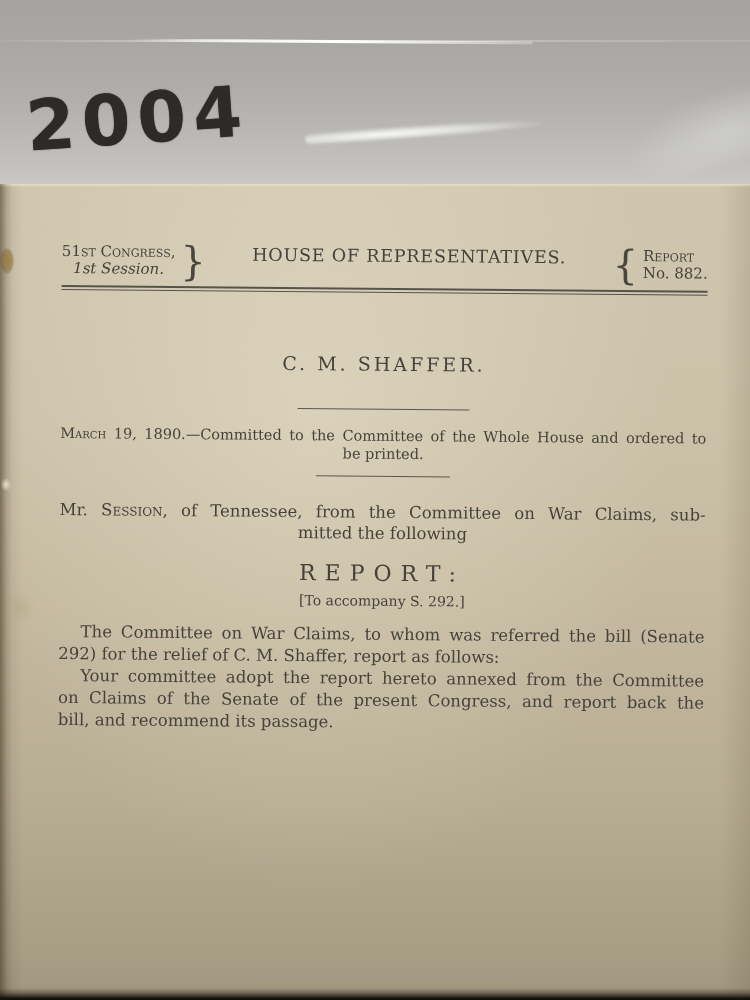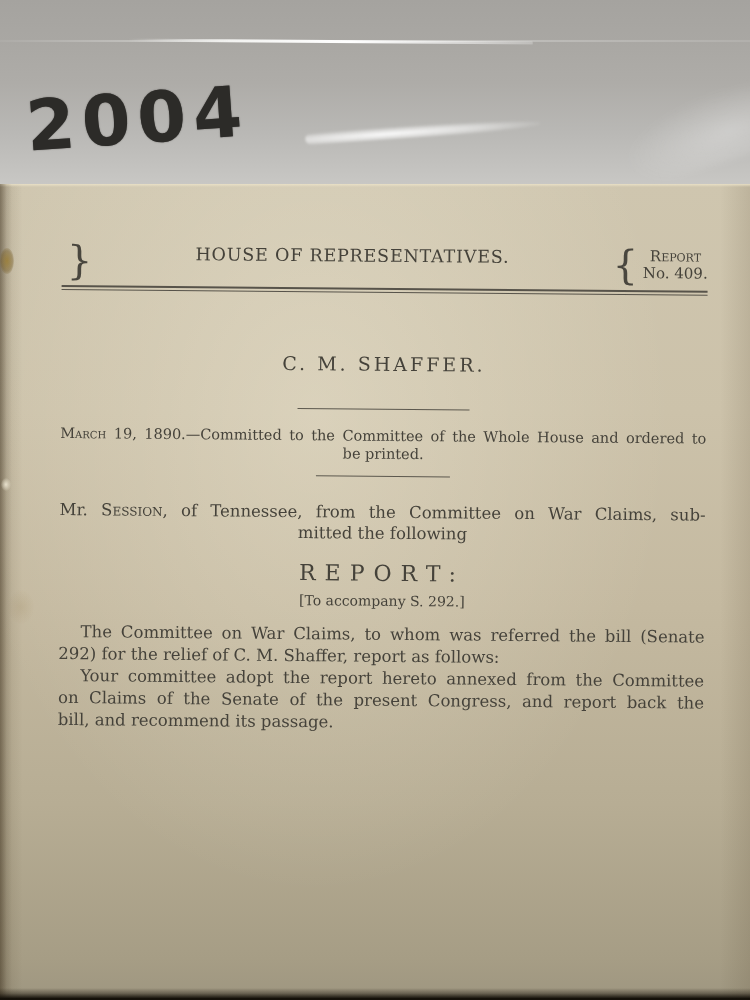--- a/index.html
+++ b/index.html
@@ -79,21 +79,21 @@
     transform:rotate(.5deg);transform-origin:0 0;
     color:#45423a;
   }
   .masthead{display:flex;align-items:flex-start;}
   .mh-left{text-align:center;font-size:15px;line-height:17px;padding-top:3px;white-space:nowrap;}
   .sc{font-variant:small-caps;}
   .session{font-style:italic;}
   .brace{font-size:40px;line-height:40px;font-weight:400;color:#49463e;padding:0 5px;}
   .mh-center{flex:1;text-align:center;font-size:17.5px;letter-spacing:.8px;padding-top:3px;white-space:nowrap;}
   .mh-right{display:flex;align-items:flex-start;padding-top:0;}
-  .mh-right .stack{text-align:center;font-size:15px;line-height:17px;padding-top:3px;white-space:nowrap;}
+  .mh-right .stack{text-align:left;font-size:15px;line-height:17px;padding-top:3px;white-space:nowrap;}
   .double-rule{margin-top:5px;height:2px;border-top:2px solid #57534a;border-bottom:1px solid #57534a;}
   .doc-title{margin-top:60px;text-align:center;font-size:19px;letter-spacing:3px;}
   .rule-short{width:172px;margin:34px auto 0;border-top:1.5px solid #5c584e;}
   .rule-short.narrow{width:134px;margin-top:13px;}
   .dateline{margin-top:17px;font-size:14.5px;line-height:18px;}
   .dateline .l1{text-align:justify;text-align-last:justify;}
   .dateline .l2{text-align:center;}
   .submitted{margin-top:25px;font-size:16.5px;line-height:21px;}
   .submitted .l1{text-align:justify;text-align-last:justify;}
   .submitted .l2{text-align:center;}
@@ -120,27 +120,31 @@
   <div class="paper"></div>
   <div class="paper-top-edge"></div>
   <div class="edge-left"></div>
   <div class="spot-tack"></div>
   <div class="spot-hole"></div>
   <div class="stain1"></div>
 
   <div class="doc-content">
 
     <div class="masthead">
+      <div class="mh-left">
+        <div class="sc">51st Congress,</div>
+        <div class="session">1st Session.</div>
+      </div>
       <div class="brace">}</div>
       <div class="mh-center">HOUSE OF REPRESENTATIVES.</div>
       <div class="mh-right">
         <div class="brace">{</div>
         <div class="stack">
           <div class="sc">Report</div>
-          <div>No. 409.</div>
+          <div>No. 882.</div>
         </div>
       </div>
     </div>
 
     <div class="double-rule"></div>
 
     <div class="doc-title">C. M. SHAFFER.</div>
 
     <div class="rule-short"></div>
 

